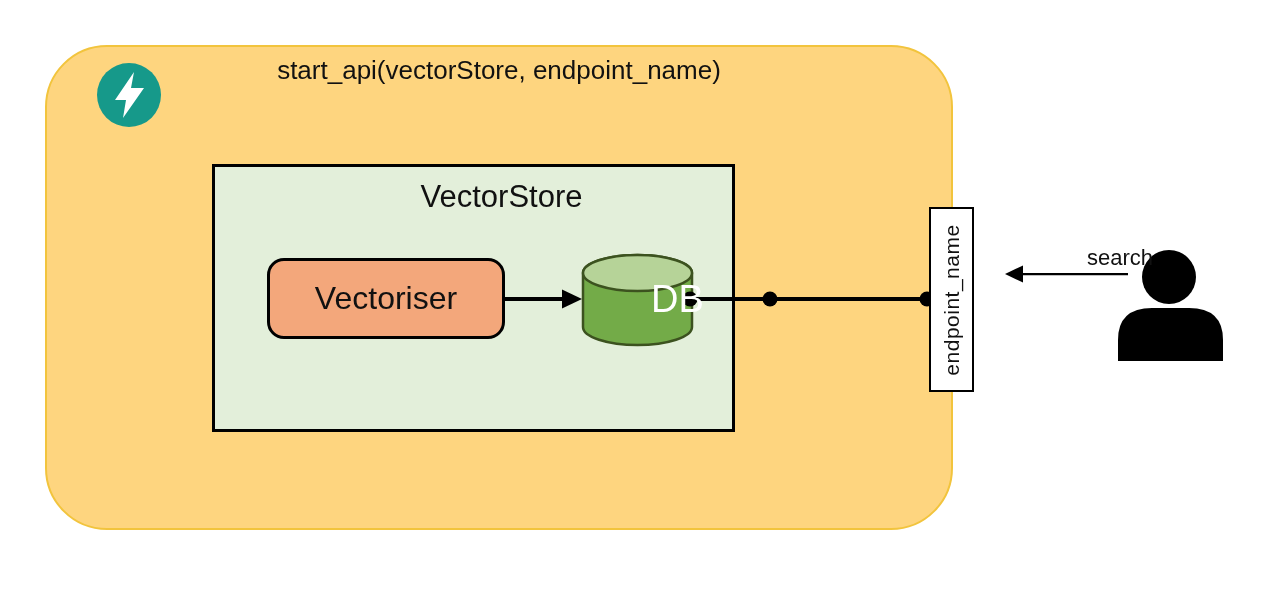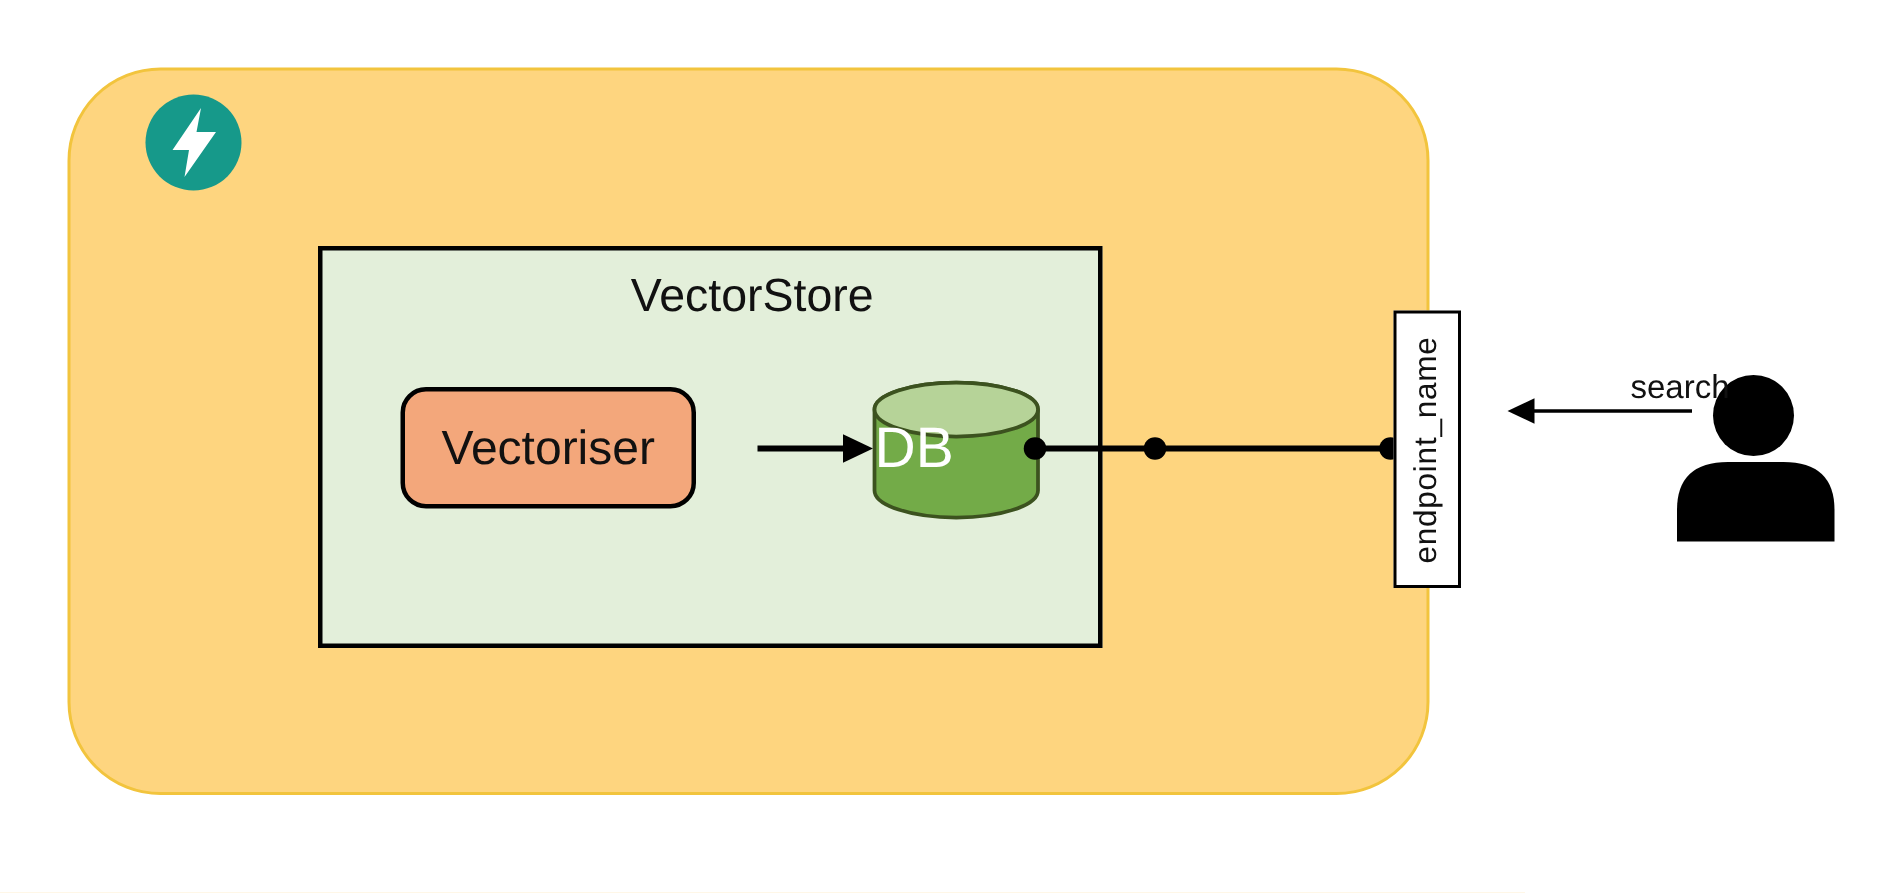--- a/index.html
+++ b/index.html
@@ -29,34 +29,34 @@
     position:absolute;left:212px;top:164px;width:523px;height:268px;
     background:var(--inner-fill,#e3efda);
     border:3px solid #000;
     box-sizing:border-box;
   }
   .vslabel{
     position:absolute;left:212px;top:177px;width:579px;height:40px;
     text-align:center;font-size:31px;color:#111;line-height:40px;
   }
   .vectoriser{
-    position:absolute;left:267px;top:258px;width:197px;height:81px;
+    position:absolute;left:267px;top:258px;width:238px;height:81px;
     background:var(--vectoriser-fill,#f3a77b);
     border:3px solid #000;border-radius:17px;
     box-sizing:border-box;
     display:flex;align-items:center;justify-content:center;
     font-size:32px;color:#111;
   }
   .overlay{
     position:absolute;left:0;top:0;width:1266px;height:595px;
     pointer-events:none;
   }
   .dblabel{
     position:absolute;left:583px;top:277px;width:109px;height:44px;
-    text-align:left;font-size:38px;color:#fff;line-height:44px;
+    text-align:center;font-size:38px;color:#fff;line-height:44px;padding-left:40px;
   }
   .endpoint{
     position:absolute;left:929px;top:207px;width:45px;height:185px;
     background:#fff;border:2px solid #000;box-sizing:border-box;
     display:flex;align-items:center;justify-content:center;
   }
   .endpoint .rot{
     transform:rotate(-90deg);
     white-space:nowrap;
     font-size:21px;color:#111;letter-spacing:0.5px;
@@ -79,20 +79,21 @@
 
 <div class="canvas">
 
   <div class="outer"></div>
 
   <svg class="badge" viewBox="0 0 66 66">
     <circle class="badge-circle" cx="33" cy="33" r="32"></circle>
     <polygon class="bolt" points="38,10 19,38 30,38 27,56 48,26 35,26"></polygon>
   </svg>
 
+  <div class="title">start_api(vectorStore, endpoint_name)</div>
 
   <div class="vsbox"></div>
   <div class="vslabel">VectorStore</div>
 
   <div class="vectoriser">
     <span>Vectoriser</span>
   </div>
 
   <svg class="overlay" viewBox="0 0 1266 595">
 

